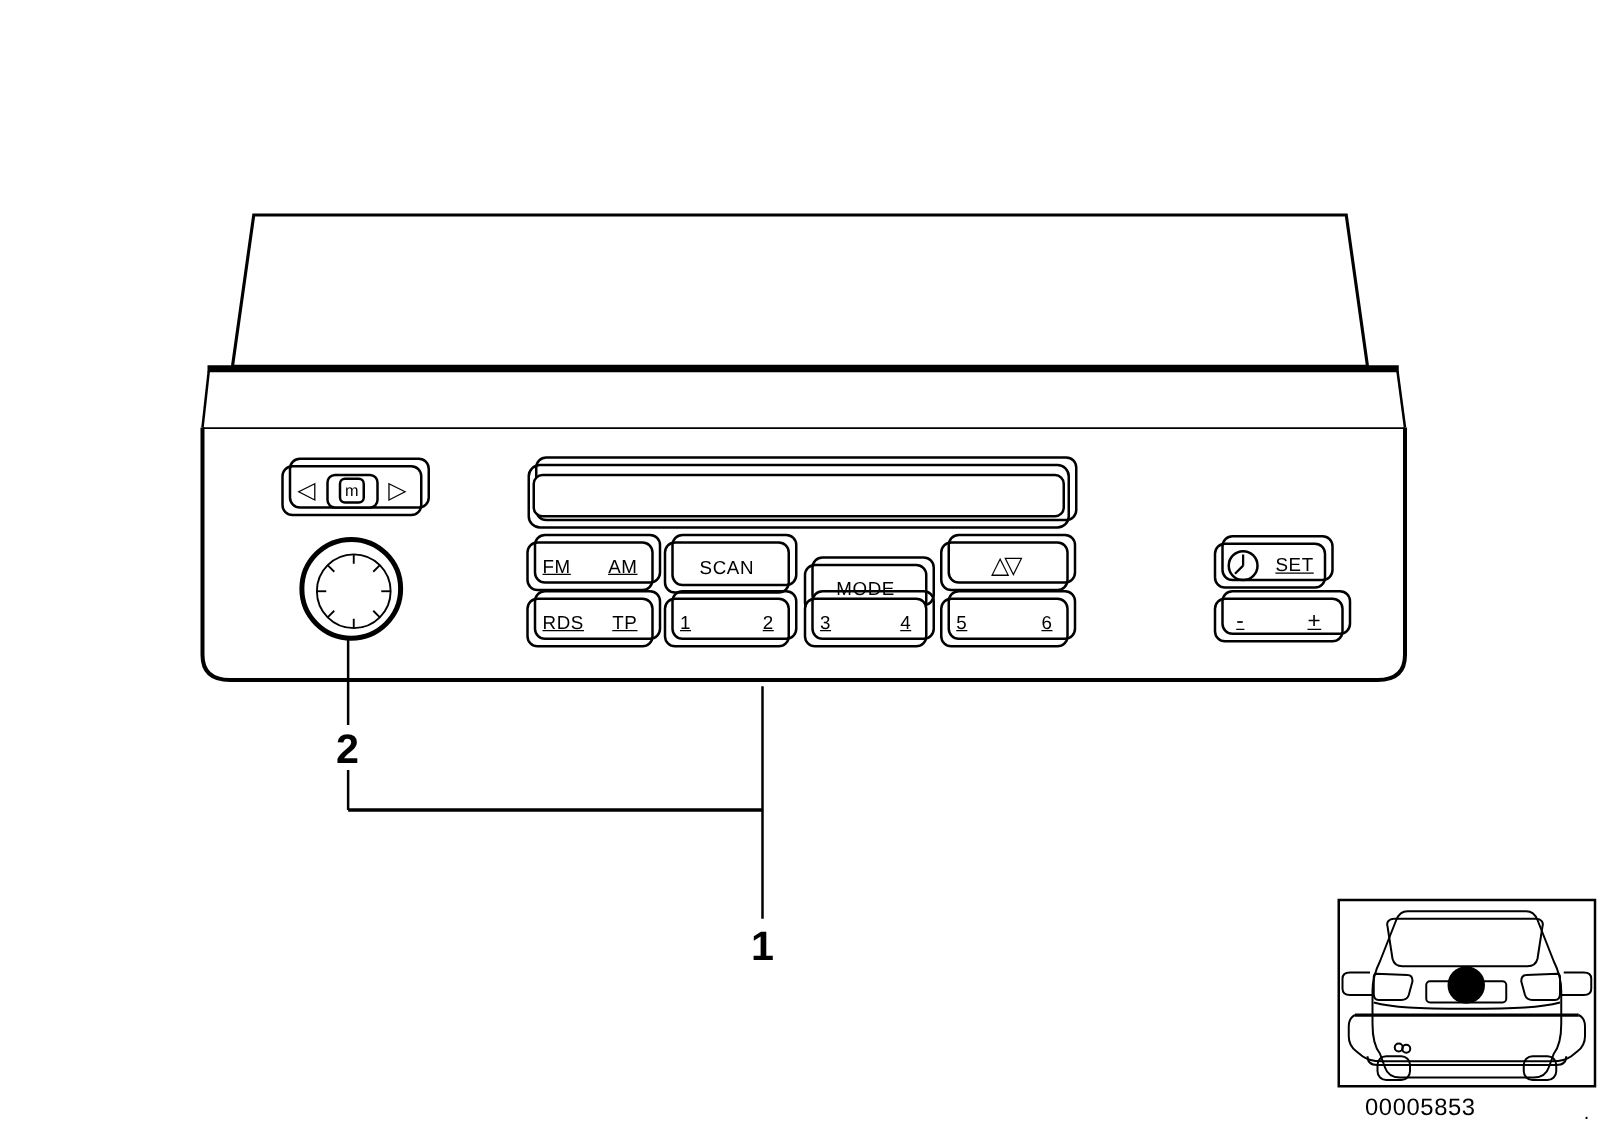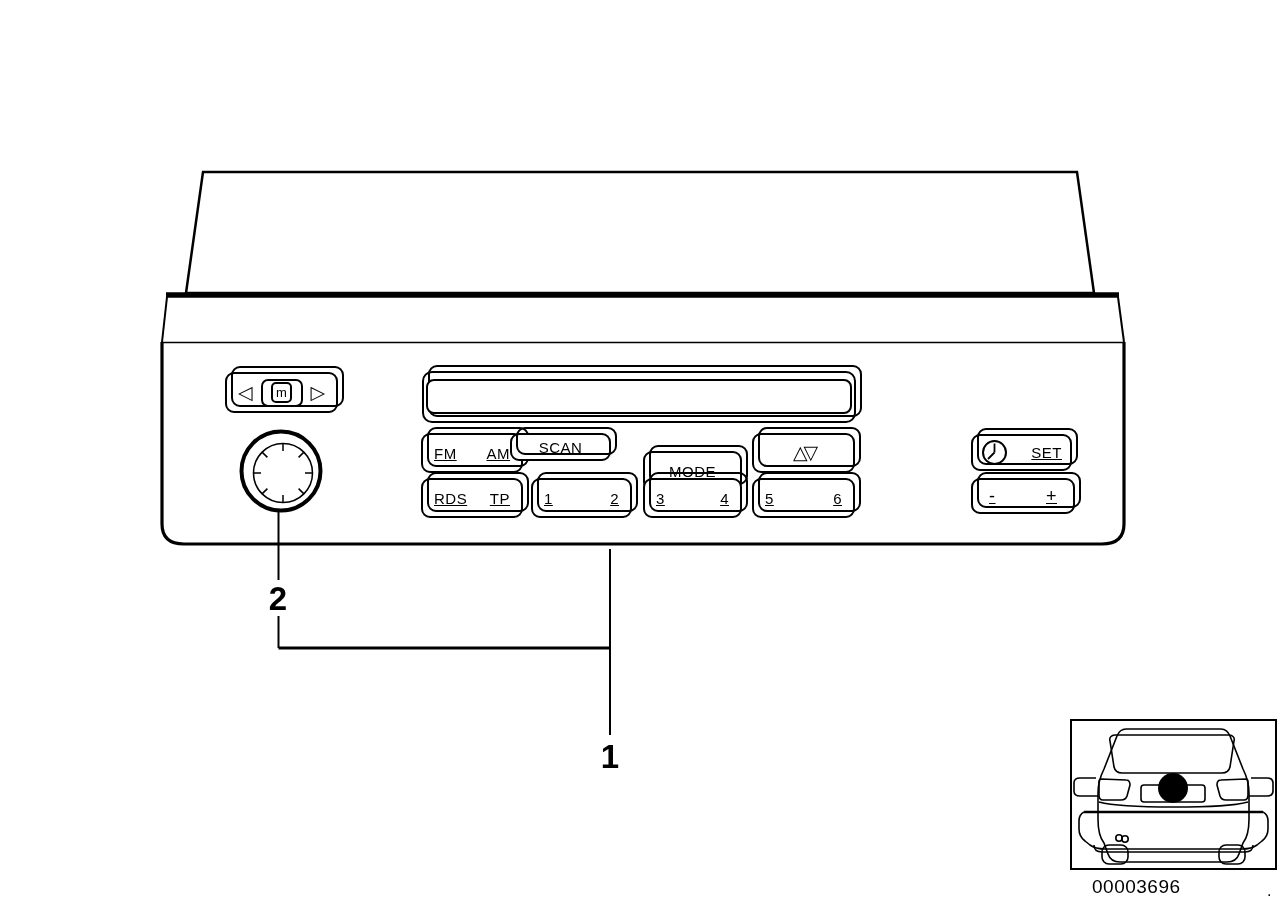--- a/index.html
+++ b/index.html
@@ -93,21 +93,21 @@
   </div>
 
   <div class="abs ghost slot-outer" style="left:422px;top:371px;width:434px;height:52px;">
     <div class="slot-inner"></div>
   </div>
 
   <div class="abs ghost key key-split" style="left:421px;top:433px;width:102px;height:40px;">
     <span>FM</span>
     <span>AM</span>
   </div>
-  <div class="abs ghost key key-center" style="left:510px;top:433px;width:101px;height:28px;">
+  <div class="abs ghost key key-center" style="left:531px;top:433px;width:101px;height:42px;">
     <span>SCAN</span>
   </div>
   <div class="abs ghost key key-center" style="left:643px;top:451px;width:99px;height:40px;">
     <span>MODE</span>
   </div>
   <div class="abs ghost key key-center" style="left:752px;top:433px;width:103px;height:40px;">
     <span class="updown">△▽</span>
   </div>
 
   <div class="abs ghost key key-split" style="left:421px;top:478px;width:102px;height:40px;">
@@ -120,21 +120,21 @@
   </div>
   <div class="abs ghost key key-split" style="left:643px;top:478px;width:99px;height:40px;">
     <span>3</span>
     <span>4</span>
   </div>
   <div class="abs ghost key key-split" style="left:752px;top:478px;width:103px;height:40px;">
     <span>5</span>
     <span>6</span>
   </div>
 
-  <div class="abs ghost key key-split" style="left:971px;top:434px;width:101px;height:37px;padding:0 8px;">
+  <div class="abs ghost key key-split" style="left:971px;top:434px;width:90px;height:37px;padding:0 8px;">
     <svg width="27" height="27" viewBox="0 0 27 27">
       <circle cx="13.5" cy="13.5" r="11.5" fill="none" stroke="#000" stroke-width="2"></circle>
       <line x1="13.5" y1="13.5" x2="13.5" y2="4.5" stroke="#000" stroke-width="1.8"></line>
       <line x1="13.5" y1="13.5" x2="7" y2="20" stroke="#000" stroke-width="1.8"></line>
     </svg>
     <span>SET</span>
   </div>
 
   <div class="abs ghost key key-split pm" style="left:971px;top:478px;width:104px;height:36px;padding:0 16px;">
     <span>-</span>
@@ -178,16 +178,16 @@
         <rect x="147" y="124" width="26" height="19" rx="7"></rect>
 
         <circle cx="47" cy="117" r="3.2"></circle>
         <circle cx="53" cy="118" r="3.2"></circle>
       </g>
 
       <circle cx="101" cy="67" r="15" fill="#000"></circle>
     </svg>
   </div>
 
-  <div class="imgno" style="left:1092px;top:876px;">00003696</div>
+  <div class="imgno" style="left:1092px;top:876px;">00005853</div>
   <div class="period" style="left:1267px;top:882px;">.</div>
 
 </div>
 
 </body></html>

